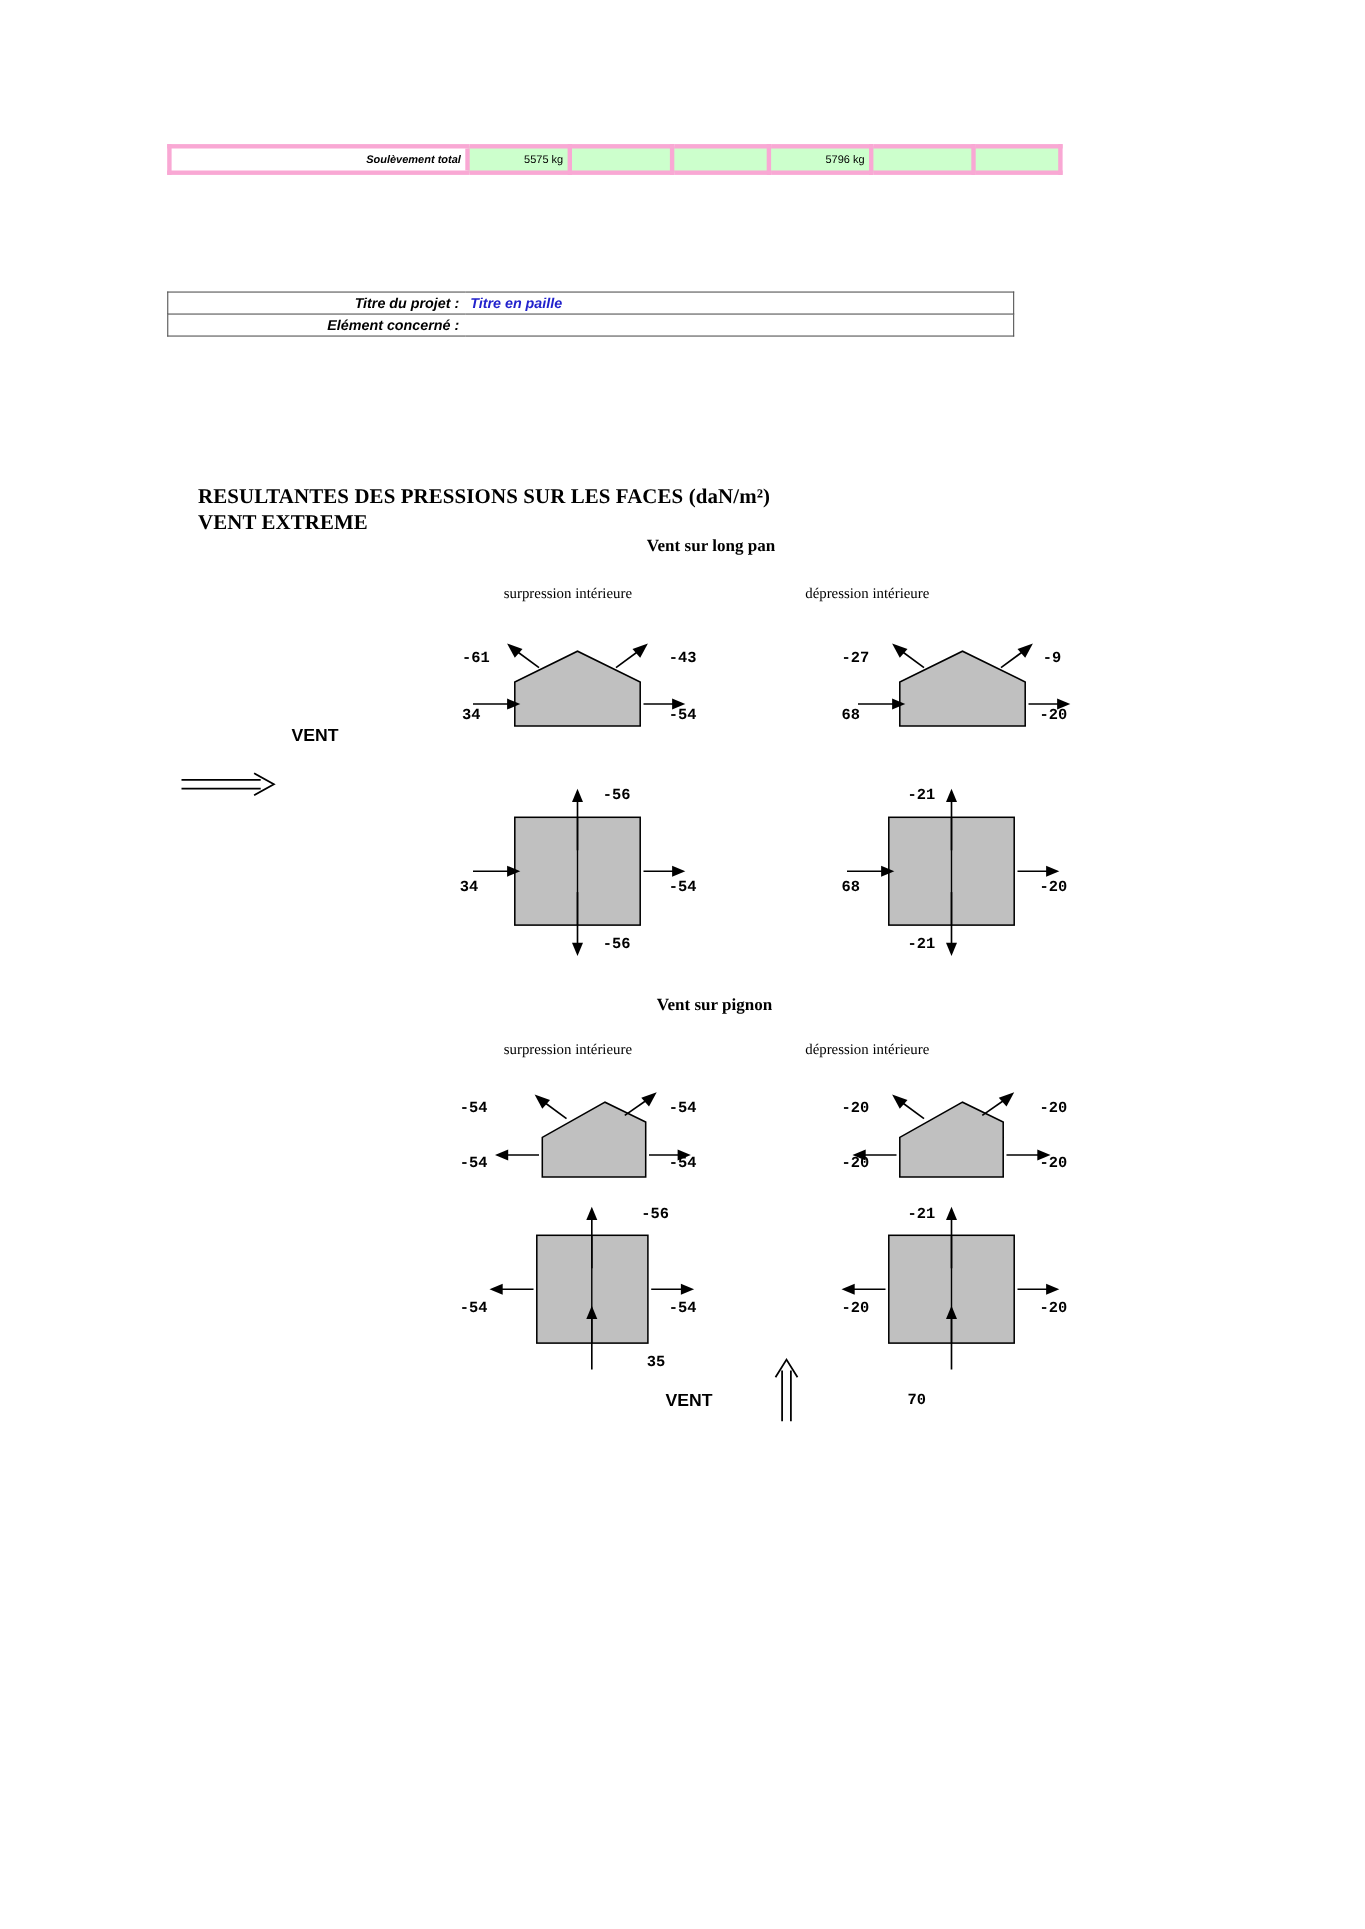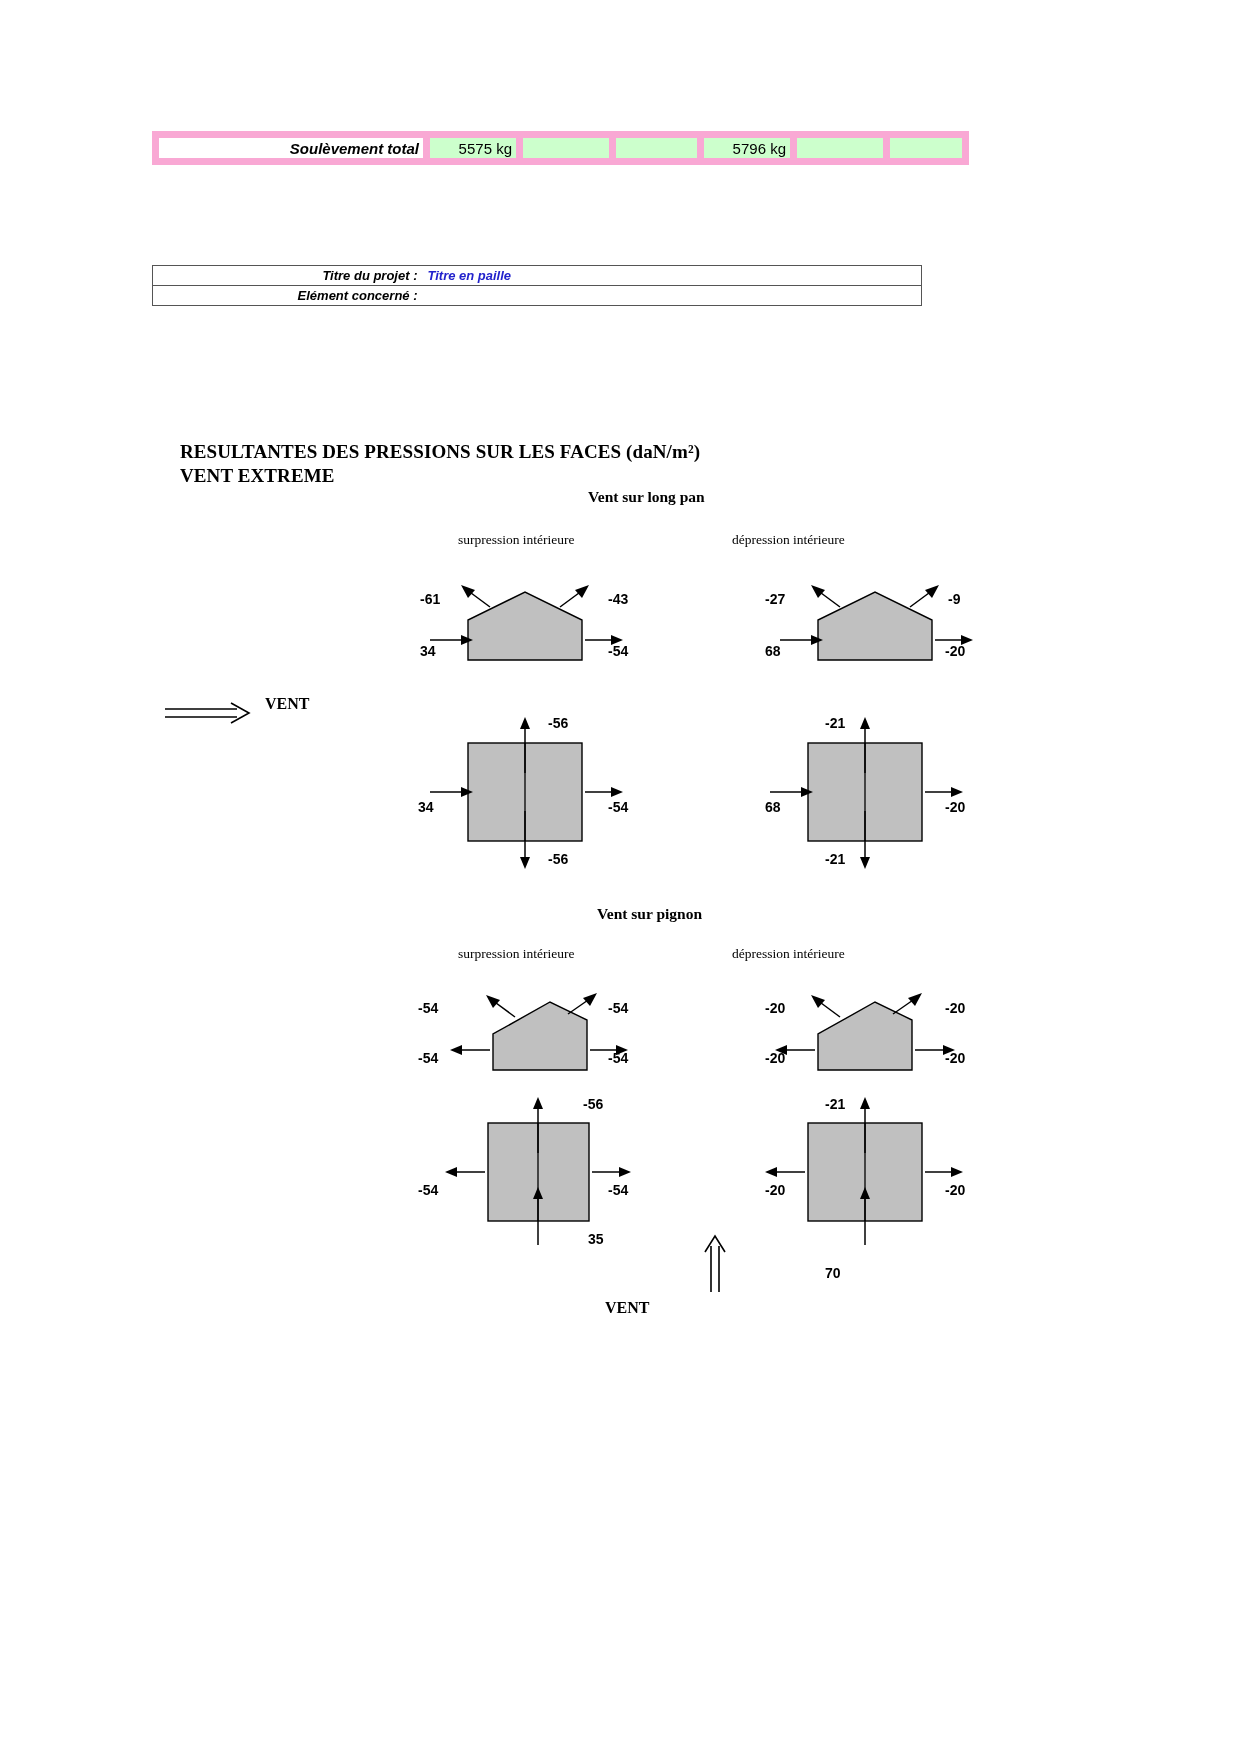--- a/index.html
+++ b/index.html
@@ -21,23 +21,23 @@
     position: absolute;
     left: 152px;
     top: 131px;
     width: 810px;
     border-collapse: collapse;
     table-layout: fixed;
   }
   .top-table td {
     height: 20px;
     font-family: "Liberation Sans", sans-serif;
-    font-size: 15px;
+    font-size: 10px;
     padding: 0 4px;
-    border: 7px solid #f9a8d4;
+    border: 4px solid #f9a8d4;
   }
   .tt-label {
     text-align: right;
     font-style: italic;
     font-weight: bold;
     background: #ffffff;
     border-right: 2px solid #000 !important;
   }
   .tt-green {
     background: #ccffcc;
@@ -98,29 +98,28 @@
     white-space: nowrap;
   }
   .case-label {
     position: absolute;
     font-family: "Liberation Serif", serif;
     font-size: 13.5px;
     white-space: nowrap;
   }
   .vent-label {
     position: absolute;
-    font-family: Liberation Serif, serif;
+    font-family: Liberation Sans, sans-serif;
     font-weight: bold;
     font-size: 16px;
     white-space: nowrap;
-    margin-top: 34px;
   }
   .val {
     position: absolute;
-    font-family: Liberation Sans, sans-serif;
+    font-family: Liberation Mono, monospace;
     font-weight: bold;
     font-size: 14px;
     white-space: nowrap;
   }
   .diagram-svg {
     position: absolute;
     overflow: visible;
   }
   .shape {
     fill: #c0c0c0;

